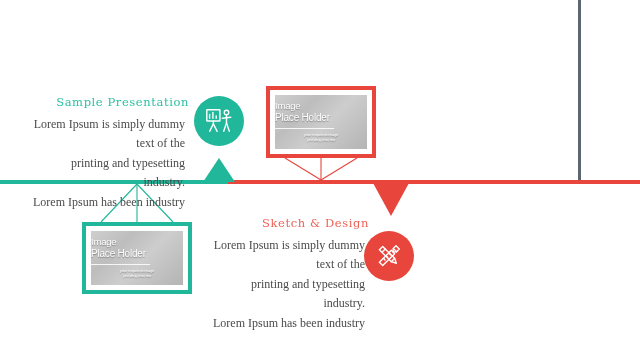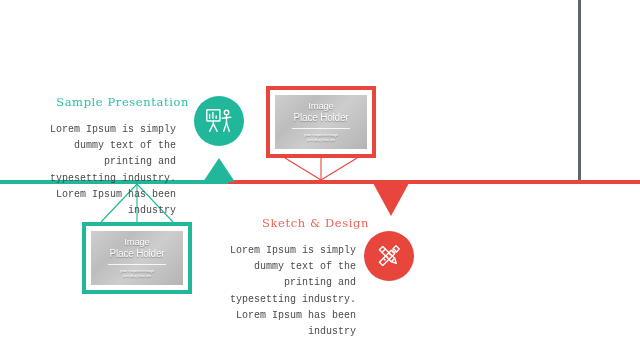--- a/index.html
+++ b/index.html
@@ -88,25 +88,25 @@
     font-family: "DejaVu Serif", serif;
     font-size: 11.5px;
     letter-spacing: 0.6px;
     margin: 0 0 6px 0;
     white-space: nowrap;
   }
   .block-title.teal { color: #2CC0A3; }
   .block-title.red  { color: #EE6258; }
 
   .block-body {
-    font-family: Liberation Mono, monospace;
-    font-size: 10px;
+    font-family: Liberation Serif, serif;
+    font-size: 12px;
     line-height: 1.62;
     color: #4A4A4A;
-    margin: 13px;
+    margin: 4px;
   }
 
   
   .icon-circle {
     position: absolute;
     width: 50px;
     height: 50px;
     border-radius: 50%;
     display: flex;
     align-items: center;
@@ -137,21 +137,20 @@
     border: 4px solid #20B79A;
     padding: 5px;
   }
   .photo-inner {
     width: 100%;
     height: 100%;
     box-sizing: border-box;
     background: linear-gradient(135deg, #cfcfcf 0%, #bdbdbd 30%, #cdcdcd 55%, #b4b4b4 100%);
     display: flex;
     flex-direction: column;
-    align-items: center;
     justify-content: center;
     color: #fdfdfd;
     text-shadow: 0 1px 1px rgba(80,80,80,0.55);
   }
   .ph-title {
     font-family: "Liberation Sans", sans-serif;
     font-size: 9.5px;
     line-height: 1.15;
     letter-spacing: -0.2px;
   }

